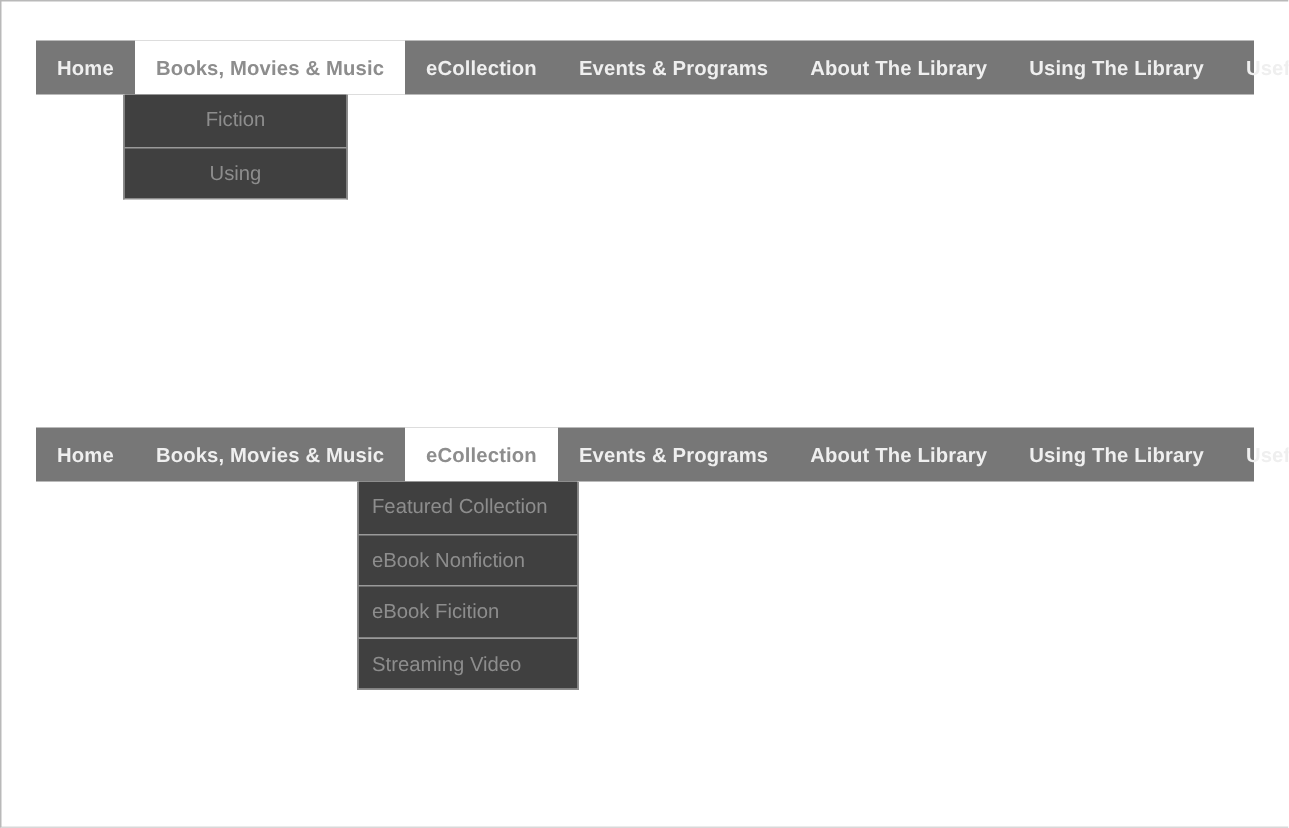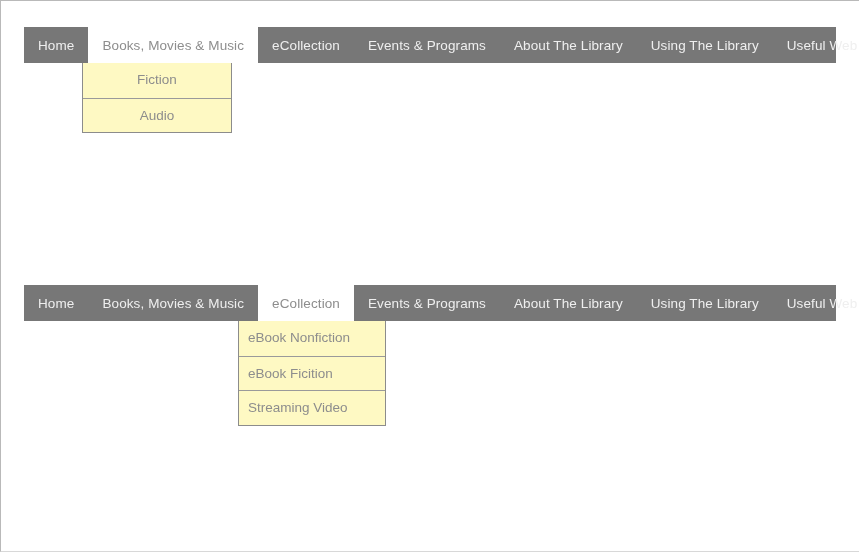--- a/index.html
+++ b/index.html
@@ -54,20 +54,21 @@
     justify-content: center;
     padding: 0 14px;
     font-size: 13.5px;
     color: #efefef;
     letter-spacing: 0.1px;
     white-space: nowrap;
     cursor: pointer;
     box-sizing: border-box;
     height: 36px;
     user-select: none;
+    font-weight: bold;
   }
   .nav-item.active {
     background: #ffffff;
     color: #8d8d8d;
   }
 
   
   .dropdown {
     position: absolute;
     background: #ffffff;
@@ -78,21 +79,21 @@
   .dropdown-item {
     height: 34.6px;
     line-height: 34.6px;
     box-sizing: border-box;
     border-top: 1px solid #9a9a9a;
     font-size: 13.5px;
     color: #8d8d8d;
     white-space: nowrap;
     cursor: pointer;
     user-select: none;
-    background: #fef9c3;
+    background: #404040;
     overflow: hidden;
   }
   .dropdown-item:first-child {
     border-top: none;
   }
 
   
   .dropdown.dd-books {
     left: 58px;
     top: 36px;
@@ -139,21 +140,21 @@
     </div>
     <div class="nav-item">
       <span>Using The Library</span>
     </div>
     <div class="nav-item">
       <span>Useful Web Resources</span>
     </div>
 
     <div class="dropdown dd-books">
       <div class="dropdown-item">Fiction</div>
-      <div class="dropdown-item">Audio</div>
+      <div class="dropdown-item">Using</div>
     </div>
   </div>
 
 </div>
 
 <div class="menu-block block-2">
 
   <div class="navbar">
     <div class="nav-item">
       <span>Home</span>
@@ -171,19 +172,20 @@
       <span>About The Library</span>
     </div>
     <div class="nav-item">
       <span>Using The Library</span>
     </div>
     <div class="nav-item">
       <span>Useful Web Resources</span>
     </div>
 
     <div class="dropdown dd-ecollection">
+      <div class="dropdown-item">Featured Collection</div>
       <div class="dropdown-item">eBook Nonfiction</div>
       <div class="dropdown-item">eBook Ficition</div>
       <div class="dropdown-item">Streaming Video</div>
     </div>
   </div>
 
 </div>
 
 </body></html>

